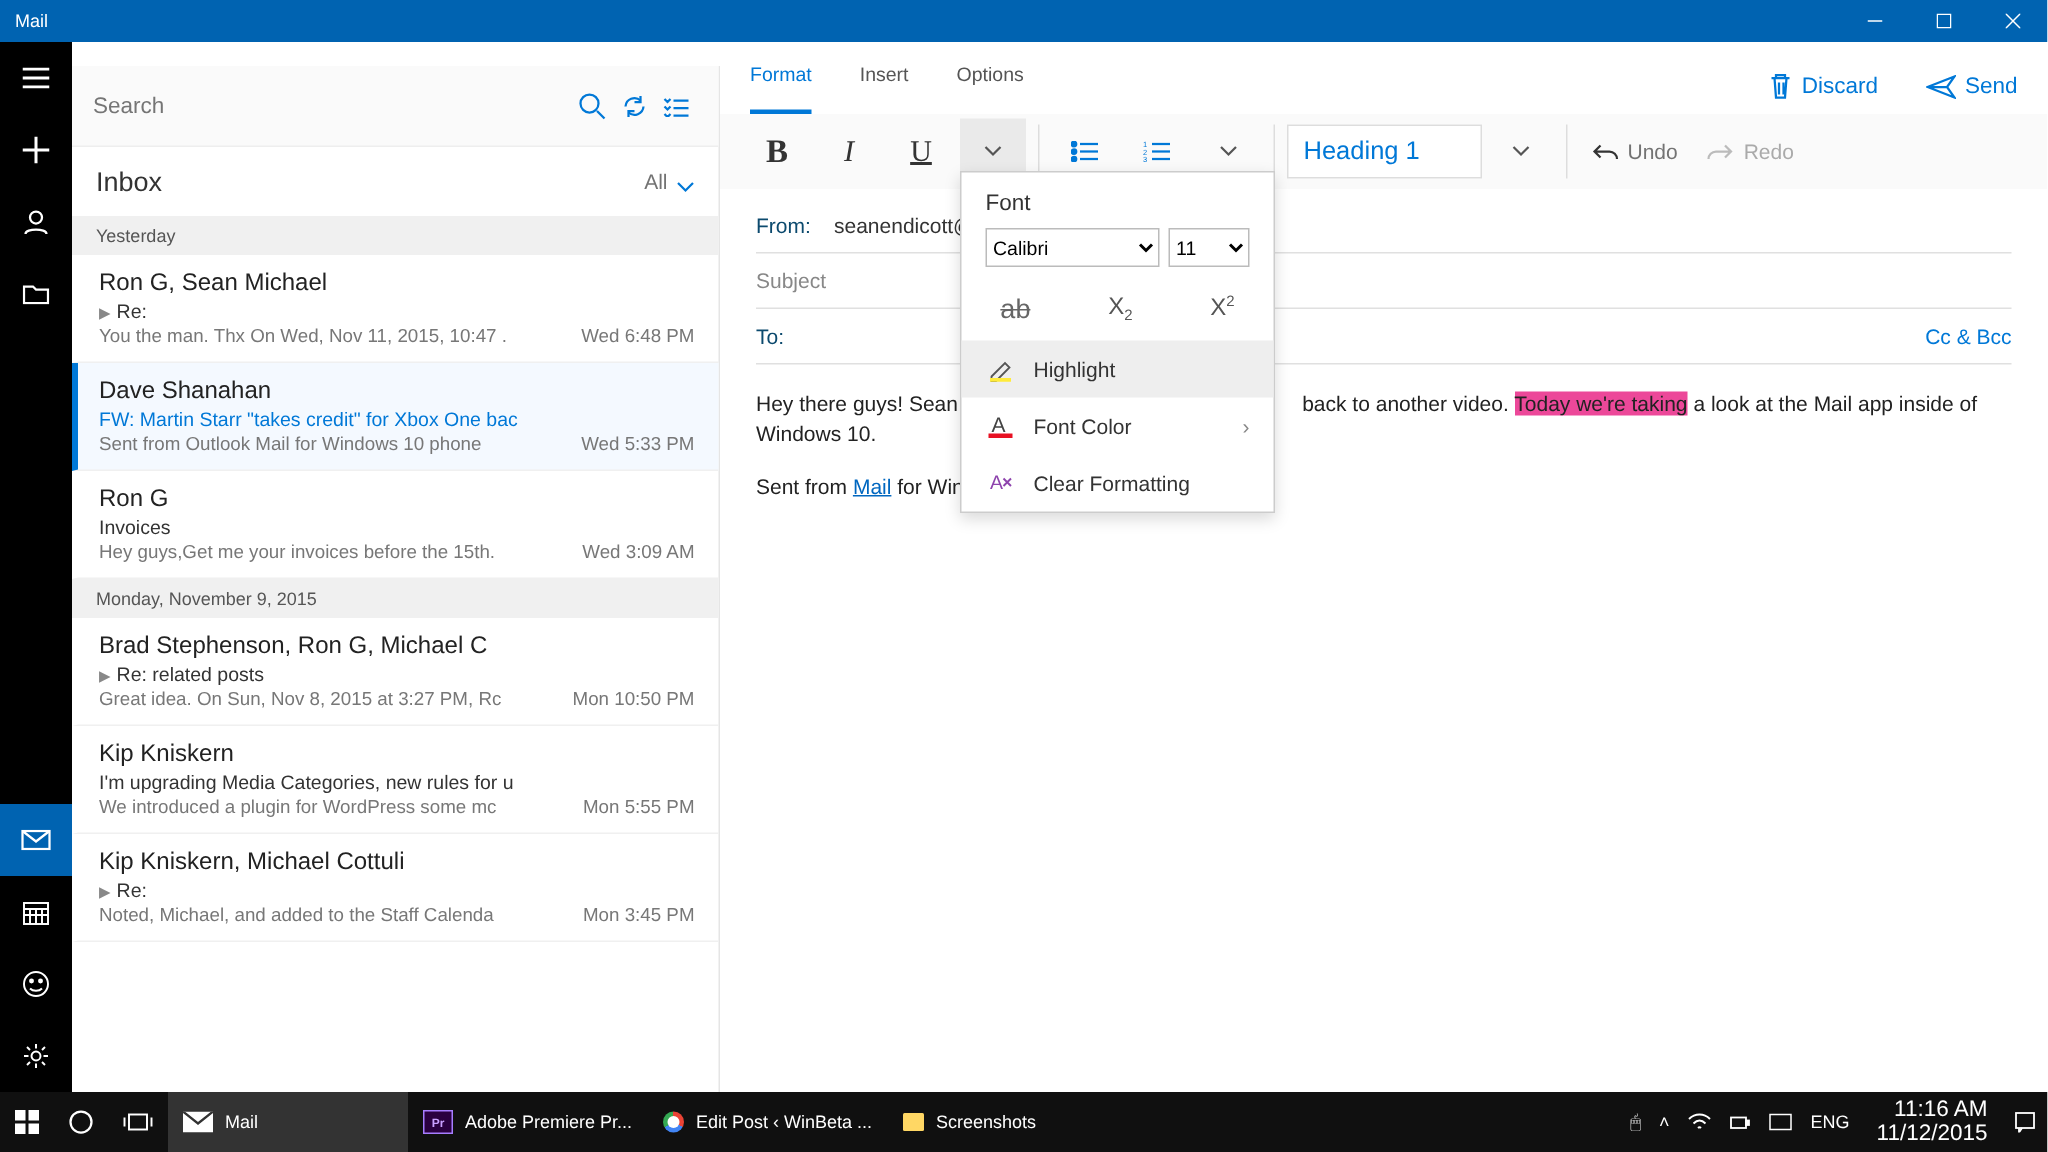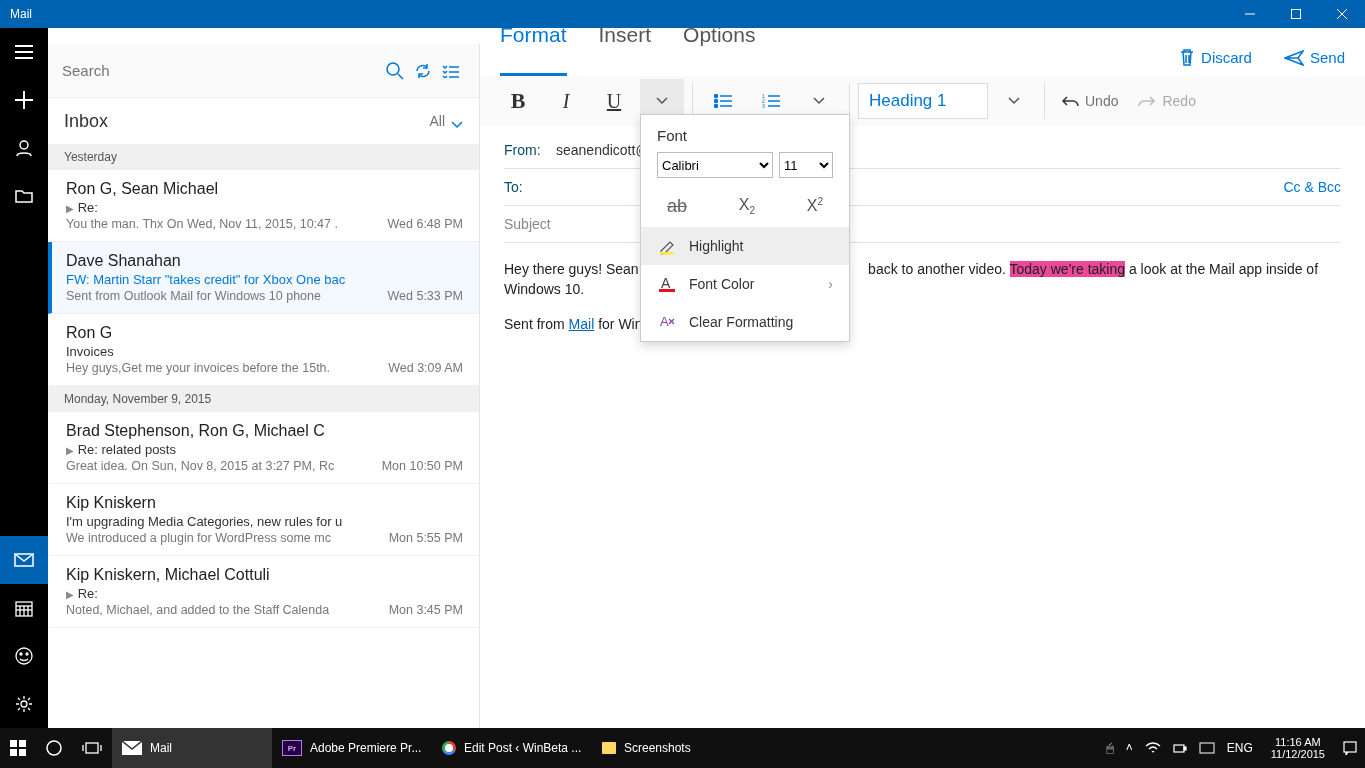--- a/index.html
+++ b/index.html
@@ -23,21 +23,21 @@
   .mail { padding: 10px 16px 10px 14px; border-left: 4px solid transparent; border-bottom: 1px solid #f0f0f0; }
   .mail.selected { border-left-color: #0078d7; background: #f4f9ff; }
   .mail .from { font-size: 16px; color: #222; }
   .mail .subj { font-size: 13px; color: #333; margin-top:2px;}
   .mail.selected .subj { color:#0078d7;}
   .mail .row { display:flex; justify-content:space-between; font-size:12.5px; color:#777; margin-top:2px;}
   .mail .row .prev { flex:1; white-space:nowrap; overflow:hidden; text-overflow:ellipsis; padding-right:4px;}
   .mail .play { font-size:10px; color:#888; margin-right:4px;}
   .compose { flex: 1; display:flex; flex-direction:column; position:relative; }
   .ribbon-tabs { height:48px; display:flex; align-items:flex-end; padding:0 20px; gap:32px; }
-  .ribbon-tabs .tab { font-size:21px; color:#555; padding-bottom:26px; border-bottom:3px solid transparent; }
+  .ribbon-tabs .tab { font-size:13px; color:#555; padding-bottom:16px; border-bottom:3px solid transparent; }
   .ribbon-tabs .tab.active { color:#0078d7; border-bottom-color:#0078d7; }
   .ribbon-tabs .spacer { flex:1; }
   .ribbon-tabs .action { color:#0078d7; font-size:15px; display:flex; align-items:center; gap:6px; padding-bottom:10px;}
   .toolbar { height:50px; display:flex; align-items:center; padding:0 16px 0 16px; gap:4px; background:#fafafa; }
   .tbtn { width:44px; height:44px; display:flex; align-items:center; justify-content:center; color:#333; font-size:18px;}
   .tsep { width:1px; height:36px; background:#ddd; margin:0 4px;}
   .heading-sel { background:#fff; border:1px solid #ddd; height:36px; padding:0 10px; color:#0078d7; font-size:17px; display:flex; align-items:center; min-width:130px;}
   .undo { display:flex; align-items:center; gap:6px; color:#737373; font-size:14px; padding:0 8px;}
   .undo.disabled { color:#aaa;}
   .fields { padding:6px 24px; }
@@ -58,21 +58,21 @@
   .fontpanel .opt.hover { background:#eee;}
   .fontpanel .opt .chev { margin-left:auto; color:#888;}
   .fontpanel .sicon2 { width:20px; display:flex; justify-content:center;}
   .chevbtn { background:#eaeaea; }
   
   .taskbar { height:40px; background:#101010; display:flex; align-items:center; color:#fff; font-size:12px;}
   .taskbar .tbut { height:40px; padding:0 10px; display:flex; align-items:center; gap:8px;}
   .taskbar .tbut.app { min-width:160px; }
   .taskbar .tbut.appactive { background:#333;}
   .taskbar .tray { margin-left:auto; display:flex; align-items:center; gap:12px; padding-right:8px;}
-  .taskbar .clock { text-align:center; line-height:1.1; font-size:11px; padding:0 6px;}
+  .taskbar .clock { text-align:right; line-height:1.1; font-size:15px; padding:0 6px;}
   .pricon { width:20px;height:16px;background:#2a0040;border:1px solid #a77dff;color:#c9a0ff;font-size:8px;display:flex;align-items:center;justify-content:center;font-weight:bold;}
   .chromeicon{width:14px;height:14px;border-radius:50%;background:conic-gradient(#ea4335 0 33%,#4285f4 0 66%,#34a853 0);position:relative;}
   .chromeicon:after{content:"";position:absolute;inset:3px;background:#fff;border-radius:50%;}
   .foldericon{width:14px;height:12px;background:#ffd764;border-radius:1px;}
 </style>
 </head>
 <body>
 
 <div class="titlebar">
   <span>Mail</span>
@@ -315,27 +315,27 @@
           </svg>
           <span>Redo</span>
         </div>
     </div>
 
     <div class="fields">
       <div class="field">
           <span class="lbl">From:</span>
           <span class="val">seanendicott@</span>
         </div>
+      <div class="field" style="color:#888;">
+          <span>Subject</span>
+        </div>
       <div class="field">
           <span class="lbl">To:</span>
           <div style="flex:1"></div>
           <span class="ccbcc">Cc &amp; Bcc</span>
-        </div>
-      <div class="field" style="color:#888;">
-          <span>Subject</span>
         </div>
     </div>
 
     <div class="body">
       <p><span>Hey there guys! Sean he</span><span style="display:inline-block;width:210px;"></span><span>back to another video. </span><span class="hl">Today we're taking</span><span> a look at the Mail app inside of Windows 10.</span></p>
       <p style="margin-top:14px;"><span>Sent from </span><a href="#">Mail</a><span> for Wind</span></p>
     </div>
 
     <div class="fontpanel" style="left:160px;">
       <div class="title">Font</div>

